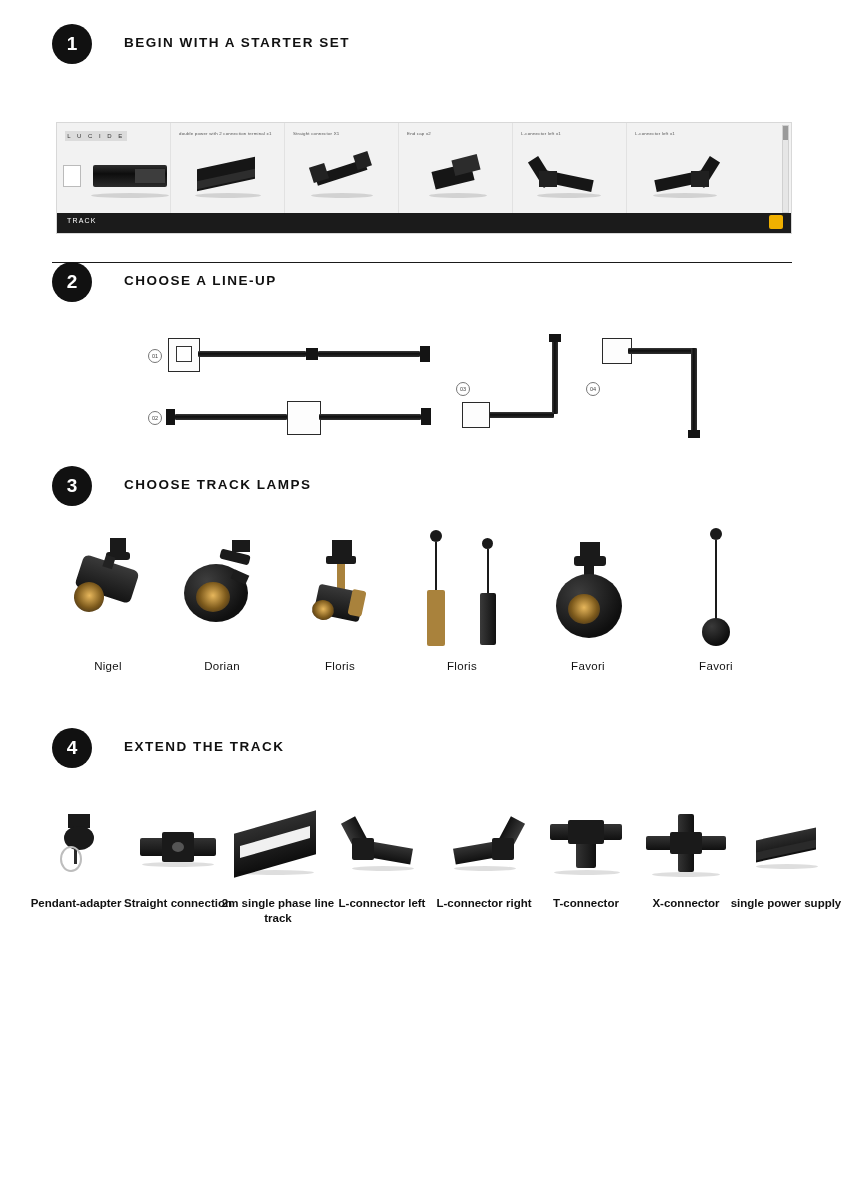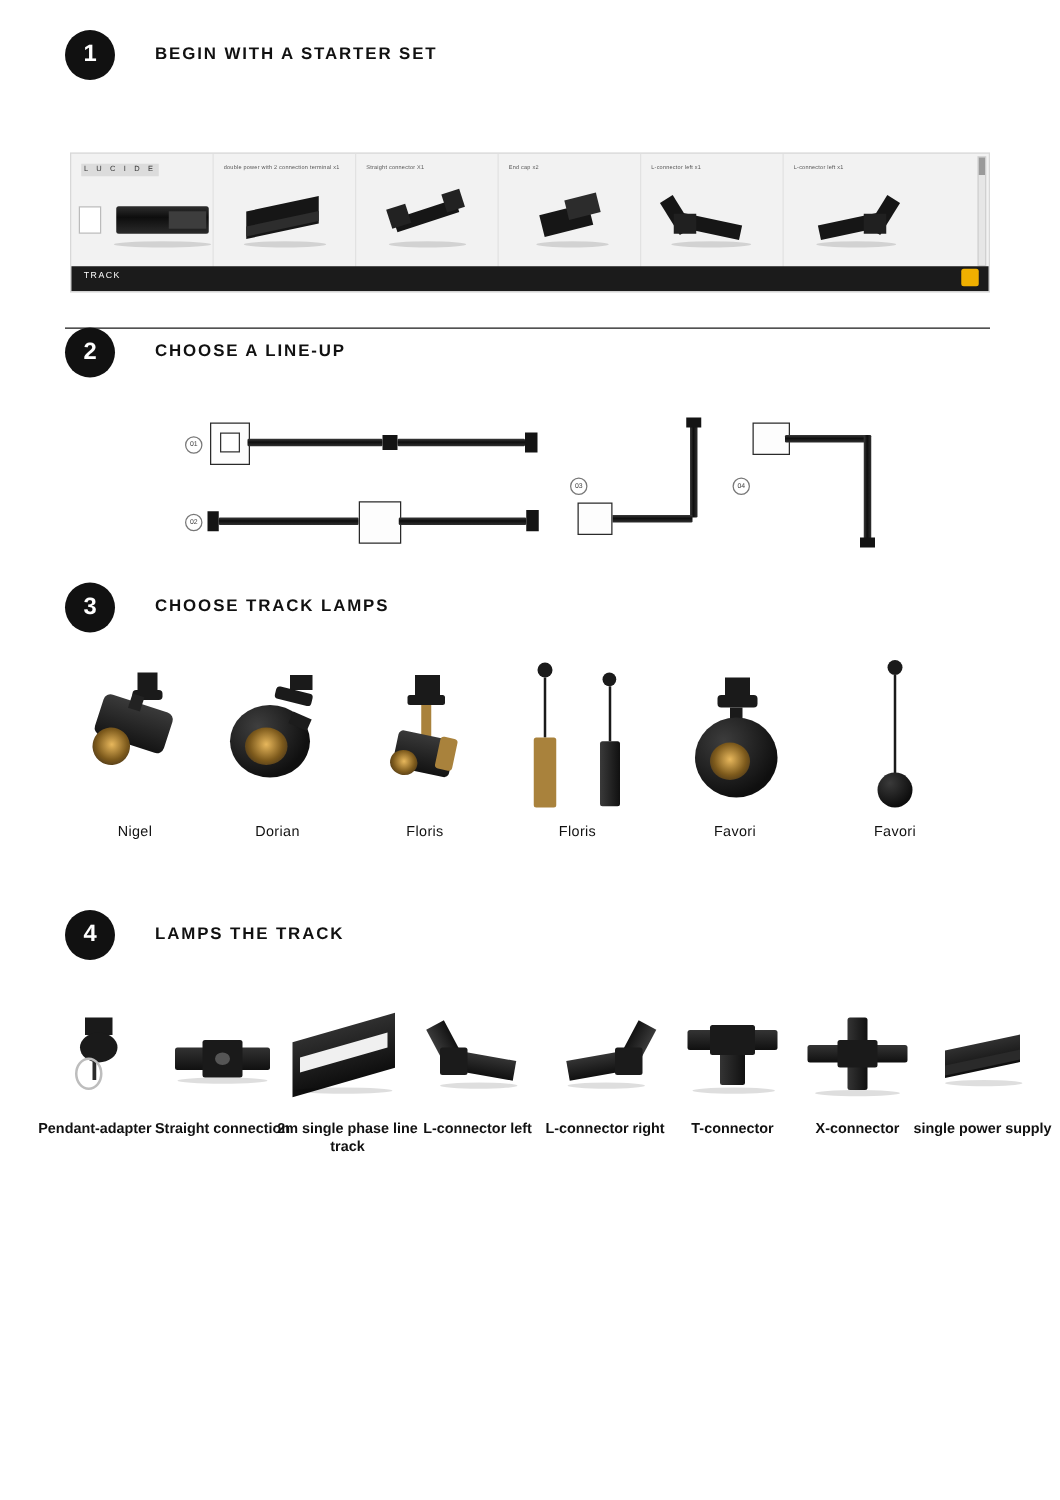--- a/index.html
+++ b/index.html
@@ -402,21 +402,21 @@
     <div class="rect" style="left:59px;top:20px;width:2px;height:80px;"></div>
     <div class="rnd" style="left:46px;top:98px;width:28px;height:28px;
          background:radial-gradient(circle at 35% 30%, #3a3a3a, #0d0d0d 72%);"></div>
   </div>
   <div class="lamp-caption" style="left:656px;">Favori</div>
 </div>
 
 <div class="section" style="top:728px;height:60px;">
   <div class="step-head">
     <div class="step-badge">4</div>
-    <div class="step-title">LAMPS THE TRACK</div>
+    <div class="step-title">EXTEND THE TRACK</div>
   </div>
 </div>
 
 <div class="extend">
 
   <div class="ex-cell" style="left:24px;">
     <div class="rect" style="left:44px;top:14px;width:22px;height:14px;"></div>
     <div class="rnd" style="left:40px;top:26px;width:30px;height:24px;"></div>
     <div class="rect" style="left:50px;top:48px;width:3px;height:16px;background:#2a2a2a;"></div>
     <div class="rect" style="left:36px;top:46px;width:18px;height:22px;background:transparent;border:2px solid #bdbdbd;border-radius:50%;"></div>

